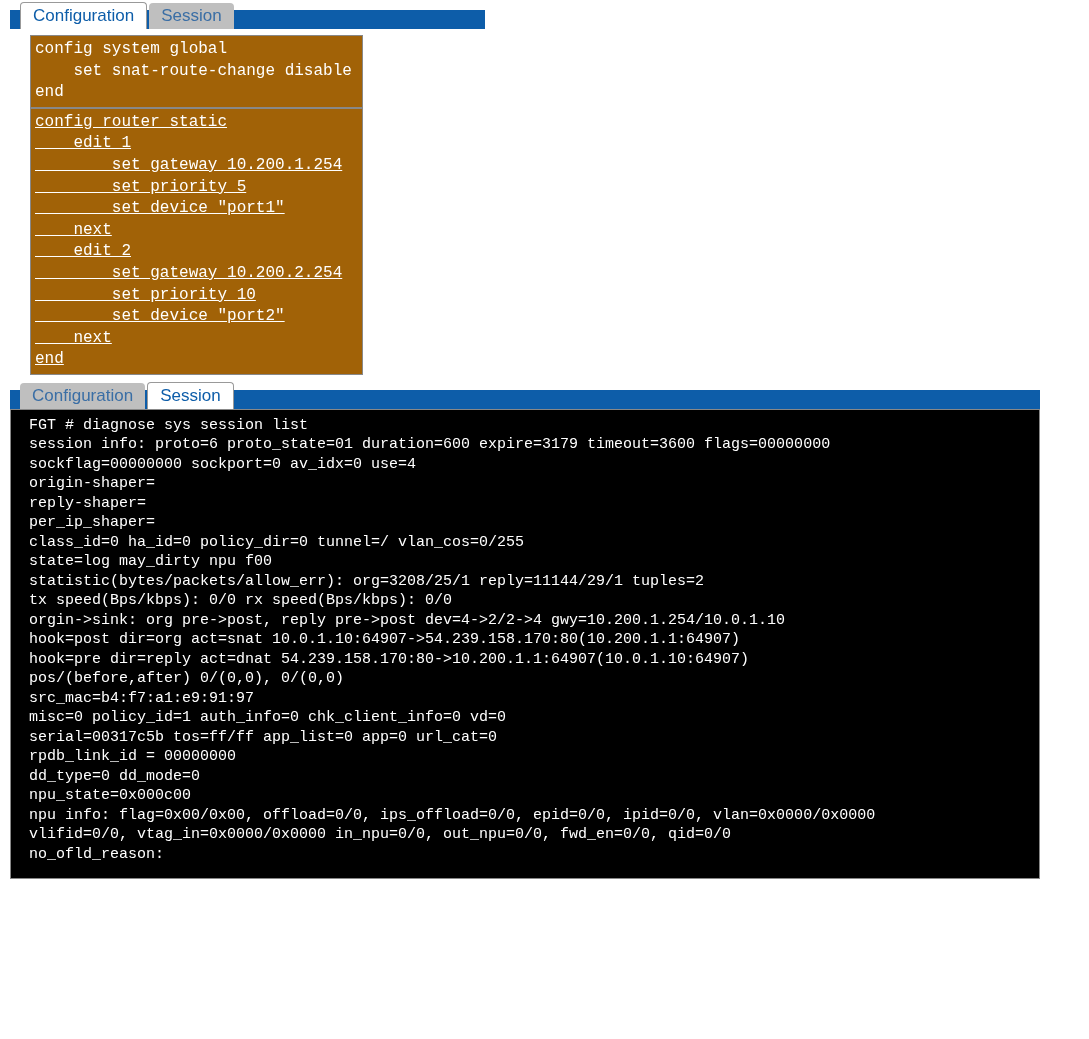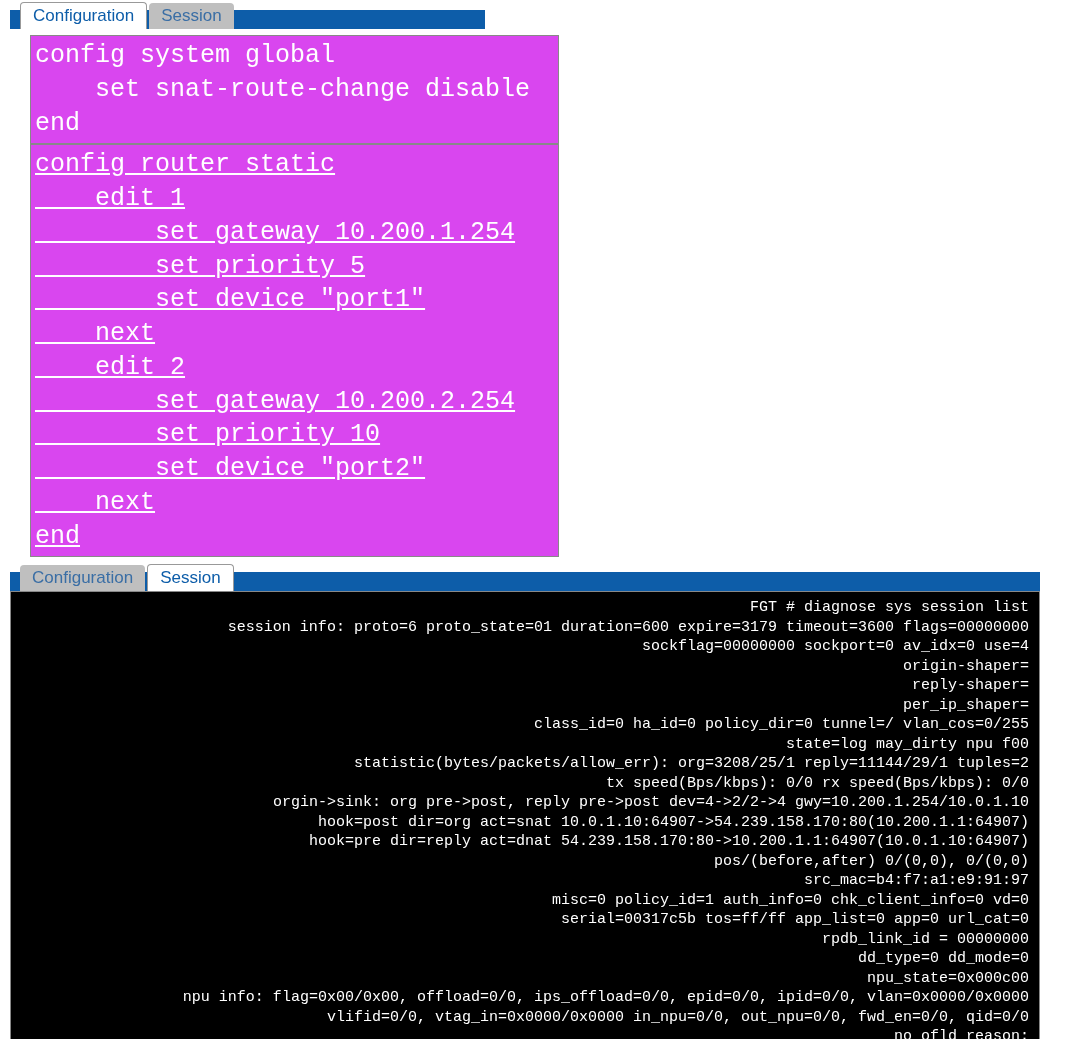--- a/index.html
+++ b/index.html
@@ -39,44 +39,43 @@
     .tab.inactive {
       background: #bfbfbf;
       color: #3a6ea5;
     }
     .config-block {
       margin-left: 20px;
       margin-top: 6px;
       display: inline-block;
     }
     .code-box {
-      background: #d946ef;
+      background: #a16207;
       color: #ffffff;
       font-family: "Courier New", monospace;
-      font-size: 25px;
-      padding: 3px 28px 3px 4px;
+      font-size: 16px;
+      padding: 3px 10px 3px 4px;
       white-space: pre;
       line-height: 1.35;
       border: 1px solid #888;
       display: block;
     }
     .code-box + .code-box {
       margin-top: 0px;
       text-decoration: underline;
     }
     .session-area {
       background: #000000;
       color: #ffffff;
       font-family: "Courier New", monospace;
       font-size: 15px;
       padding: 6px 10px 14px 18px;
       white-space: pre;
       line-height: 1.3;
       border: 1px solid #888;
-      text-align: right;
     }
     .session-wrap {
       width: 1030px;
     }
     .panel1 {
       margin-bottom: 15px;
     }
     .bar1 {
       width: 465px;
     }

